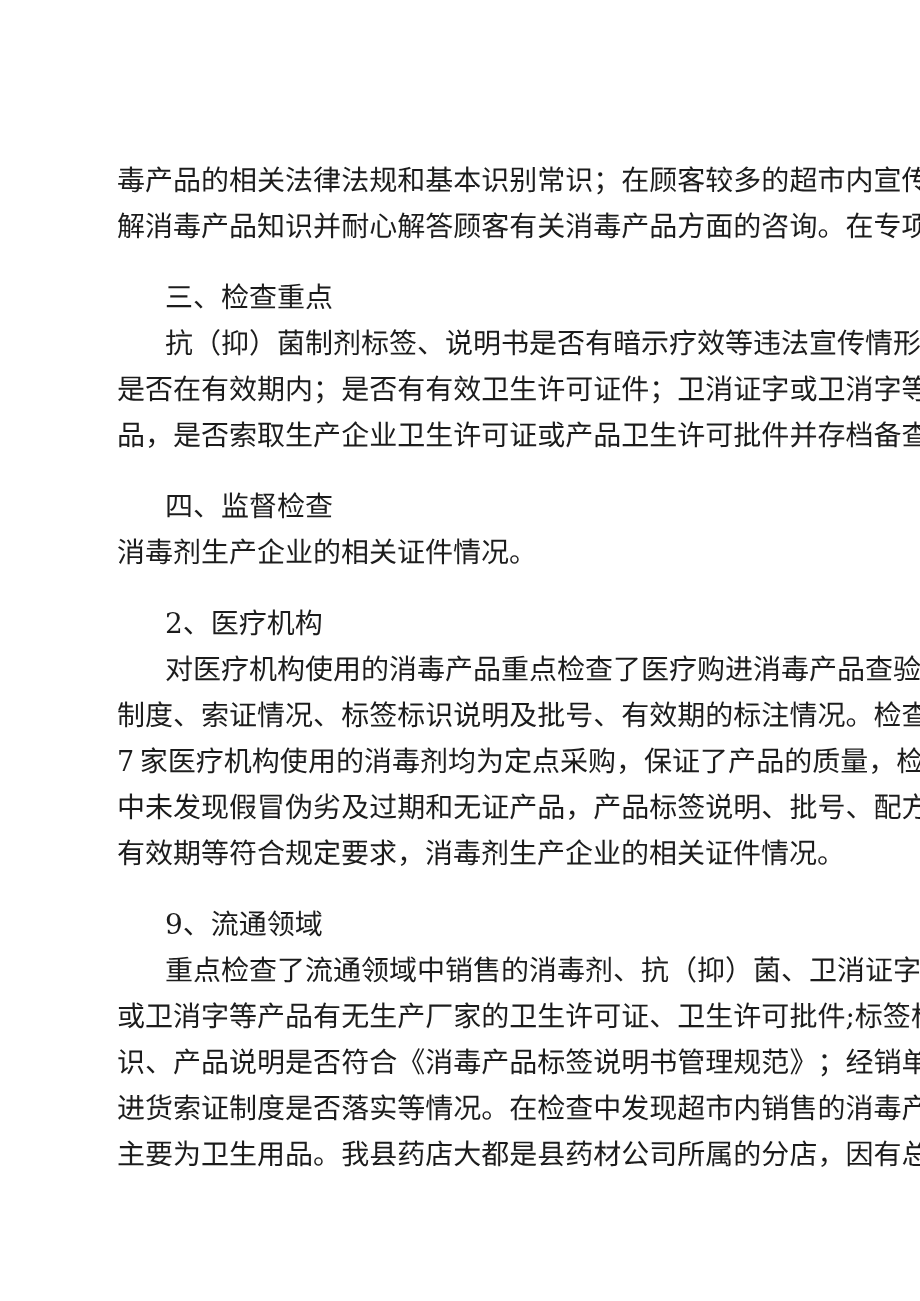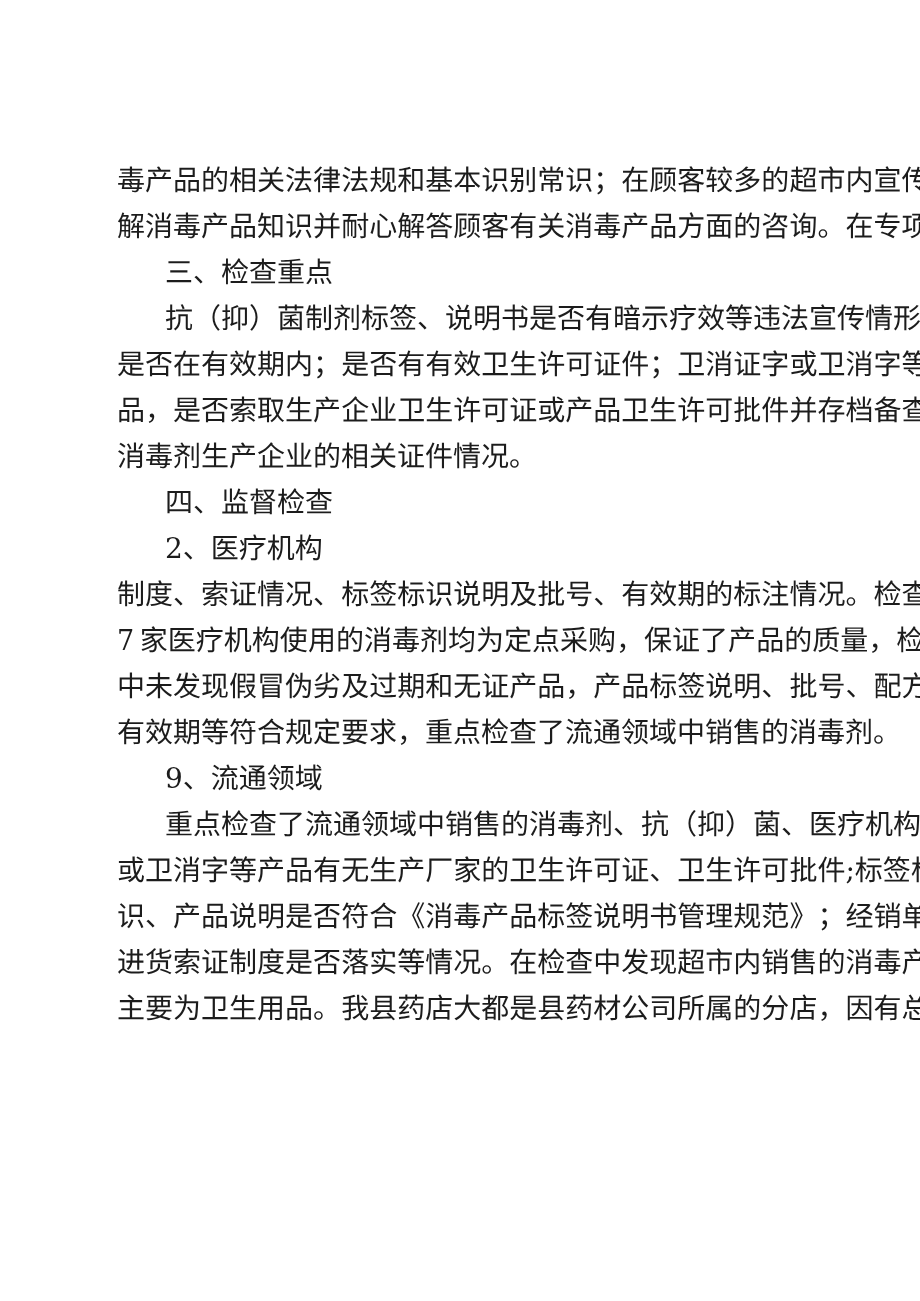--- a/index.html
+++ b/index.html
@@ -44,20 +44,21 @@
     display: inline-block;
   }
   
   .line.indent {
     padding-left: 48px;
   }
   
   .line.heading {
     font-size: 28px;
     line-height: 46px;
+    margin-top: 25px;
   }
   
   .num {
     font-family: "DejaVu Serif", "Liberation Serif", serif;
     font-size: 27px;
   }
 </style>
 </head>
 <body>
 
@@ -182,23 +183,24 @@
         <span>许</span>
         <span>可</span>
         <span>批</span>
         <span>件</span>
         <span>并</span>
         <span>存</span>
         <span>档</span>
         <span>备</span>
         <span>查</span>
       </div>
+      <div class="line indent heading">四、监督检查</div>
       <div class="line">消毒剂生产企业的相关证件情况。</div>
-      <div class="line indent heading">四、监督检查</div>
       <div class="line indent heading">2、医疗机构</div>
+      <div class="line indent">对医疗机构使用的消毒产品重点检查了医疗购进消毒产品查验</div>
       <div class="line justify">
         <span>制</span>
         <span>度</span>
         <span>、</span>
         <span>索</span>
         <span>证</span>
         <span>情</span>
         <span>况</span>
         <span>、</span>
         <span>标</span>
@@ -279,23 +281,23 @@
         <span>签</span>
         <span>说</span>
         <span>明</span>
         <span>、</span>
         <span>批</span>
         <span>号</span>
         <span>、</span>
         <span>配</span>
         <span>方</span>
       </div>
-      <div class="line">有效期等符合规定要求，重点检查了流通领域中销售的消毒剂。</div>
+      <div class="line">有效期等符合规定要求，消毒剂生产企业的相关证件情况。</div>
       <div class="line indent heading">9、流通领域</div>
-      <div class="line indent">重点检查了流通领域中销售的消毒剂、抗（抑）菌、医疗机构</div>
+      <div class="line indent">重点检查了流通领域中销售的消毒剂、抗（抑）菌、卫消证字</div>
       <div class="line justify">
         <span>或</span>
         <span>卫</span>
         <span>消</span>
         <span>字</span>
         <span>等</span>
         <span>产</span>
         <span>品</span>
         <span>有</span>
         <span>无</span>

